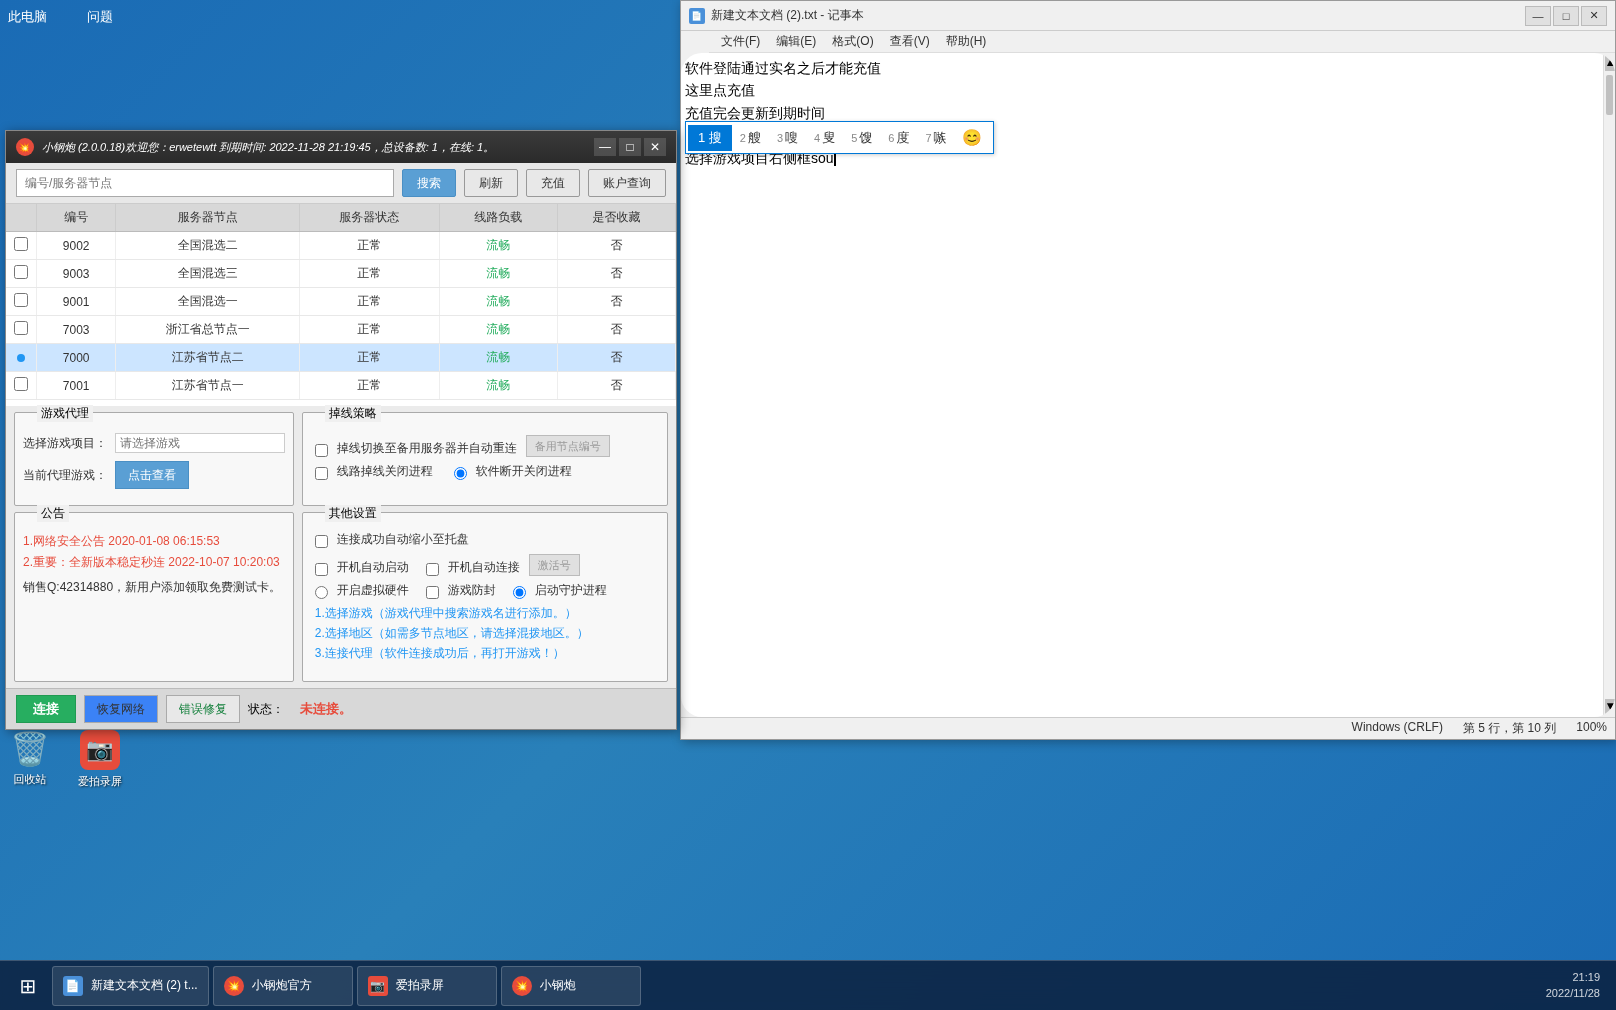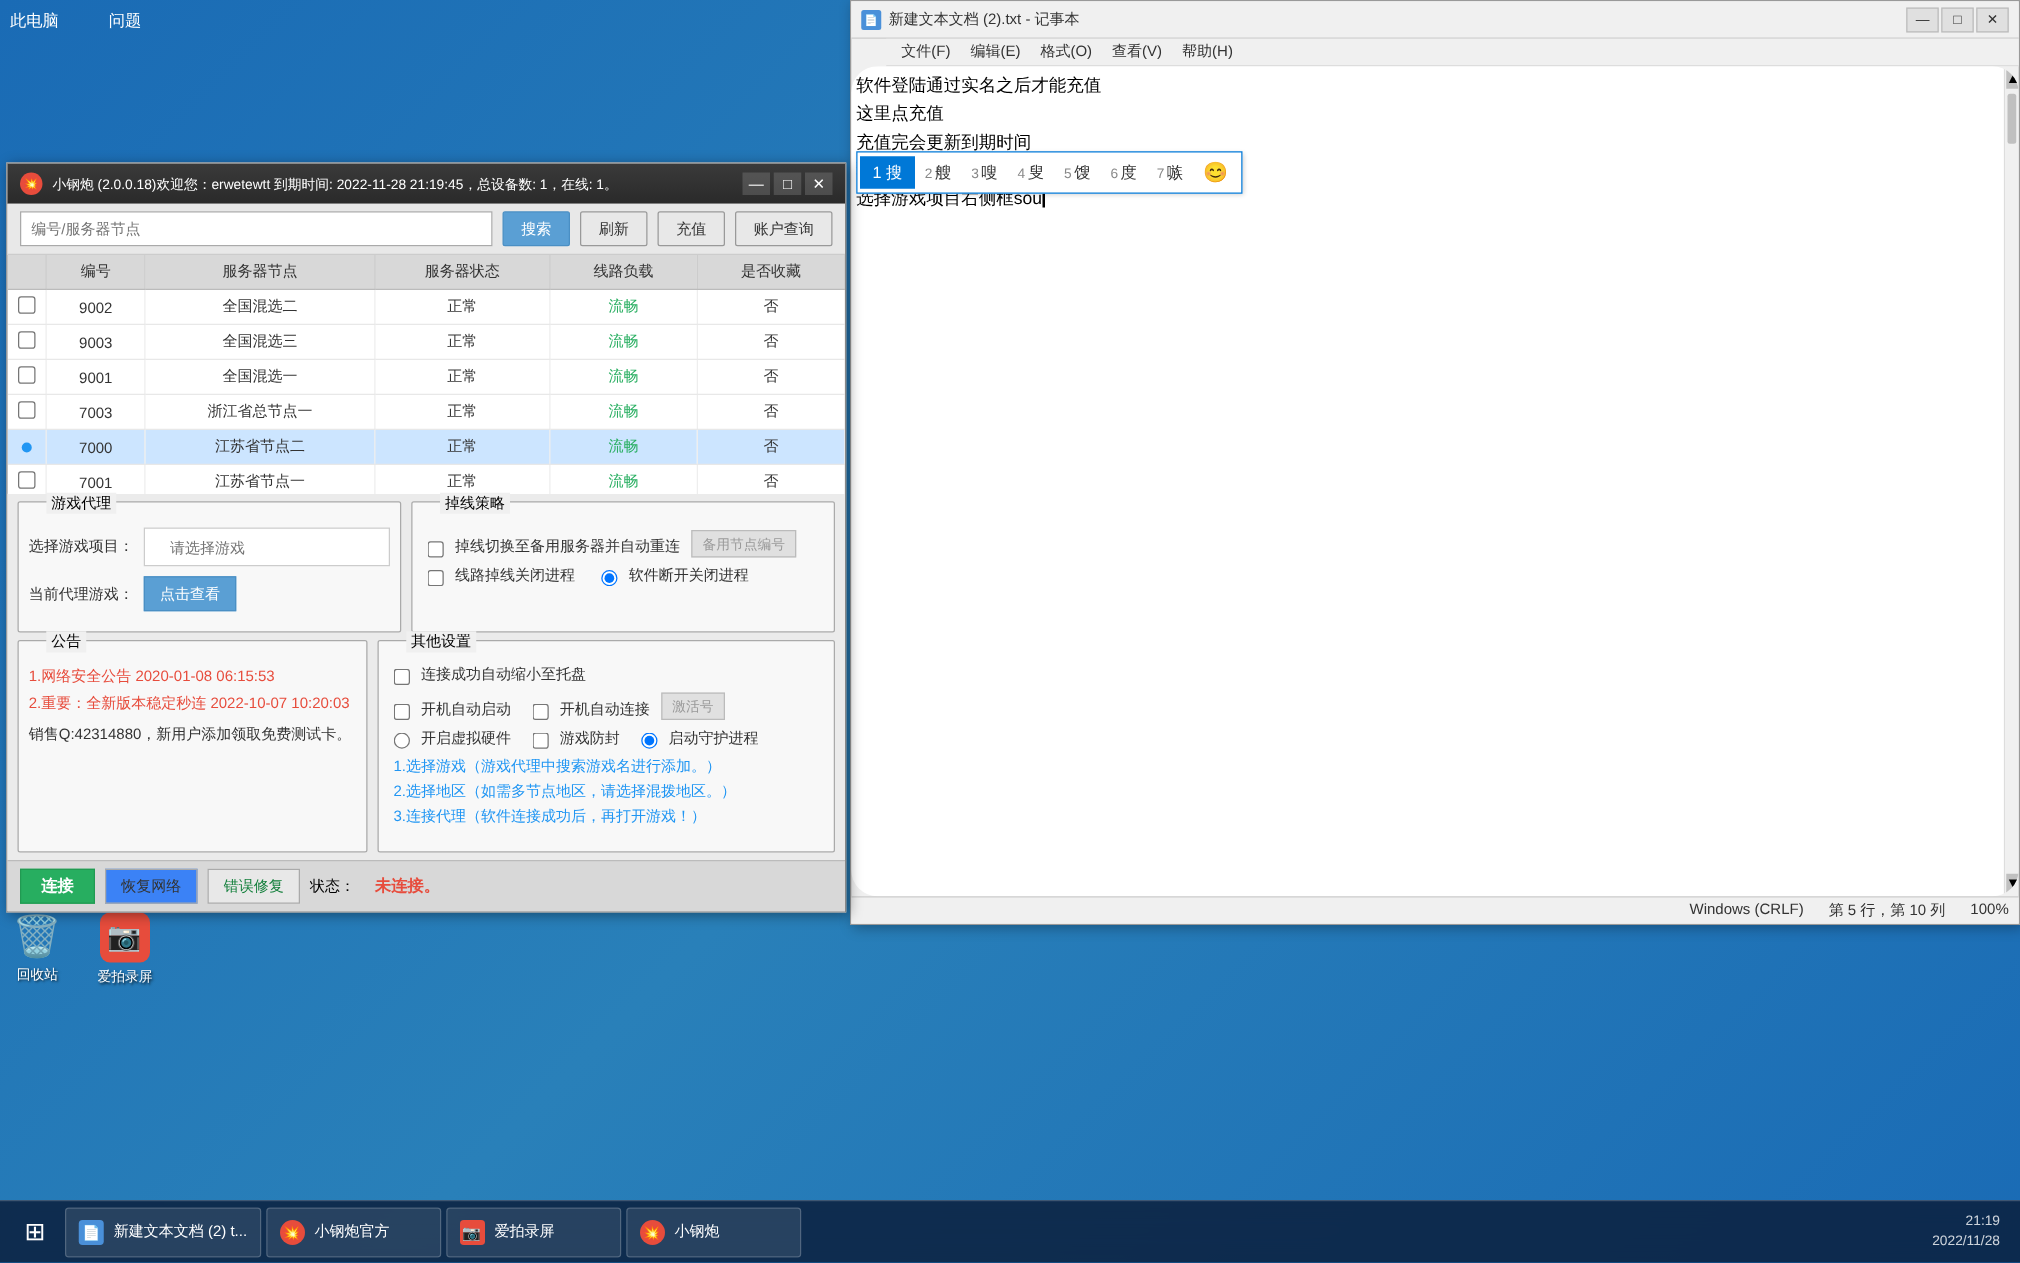--- a/index.html
+++ b/index.html
@@ -303,26 +303,26 @@
     }
     .panel-row {
       display: flex;
       align-items: center;
       margin-bottom: 8px;
       gap: 8px;
     }
     .panel-label { font-size: 12px; color: #333; white-space: nowrap; }
     .game-select {
       flex: 1;
-      height: 31px;
+      height: 20px;
       border: 1px solid #ccc;
       background: white;
       font-size: 12px;
       color: #999;
-      padding: 0 20px;
+      padding: 0 4px;
     }
     .btn-check {
       background: #5a9fd4;
       color: white;
       border: 1px solid #4a8fc4;
       height: 28px;
       padding: 0 12px;
       cursor: pointer;
       font-size: 12px;
     }
@@ -583,21 +583,21 @@
         <span>100%</span>
       </div>
     </div>
   </div>
 
   <div class="app-window">
 
     <div class="app-titlebar">
       <div class="app-titlebar-left">
         <div class="app-title-icon">💥</div>
-        <span style="font-size:11px;">小钢炮 (2.0.0.18)欢迎您：erwetewtt  到期时间: 2022-11-28 21:19:45，总设备数: 1，在线: 1。</span>
+        <span style="font-size:11px;font-style:italic;">小钢炮 (2.0.0.18)欢迎您：erwetewtt  到期时间: 2022-11-28 21:19:45，总设备数: 1，在线: 1。</span>
       </div>
       <div class="app-controls">
         <button class="app-ctrl-btn">—</button>
         <button class="app-ctrl-btn">□</button>
         <button class="app-ctrl-btn">✕</button>
       </div>
     </div>
 
     <div class="app-toolbar">
       <input class="search-input" type="text" placeholder="编号/服务器节点" style="">

